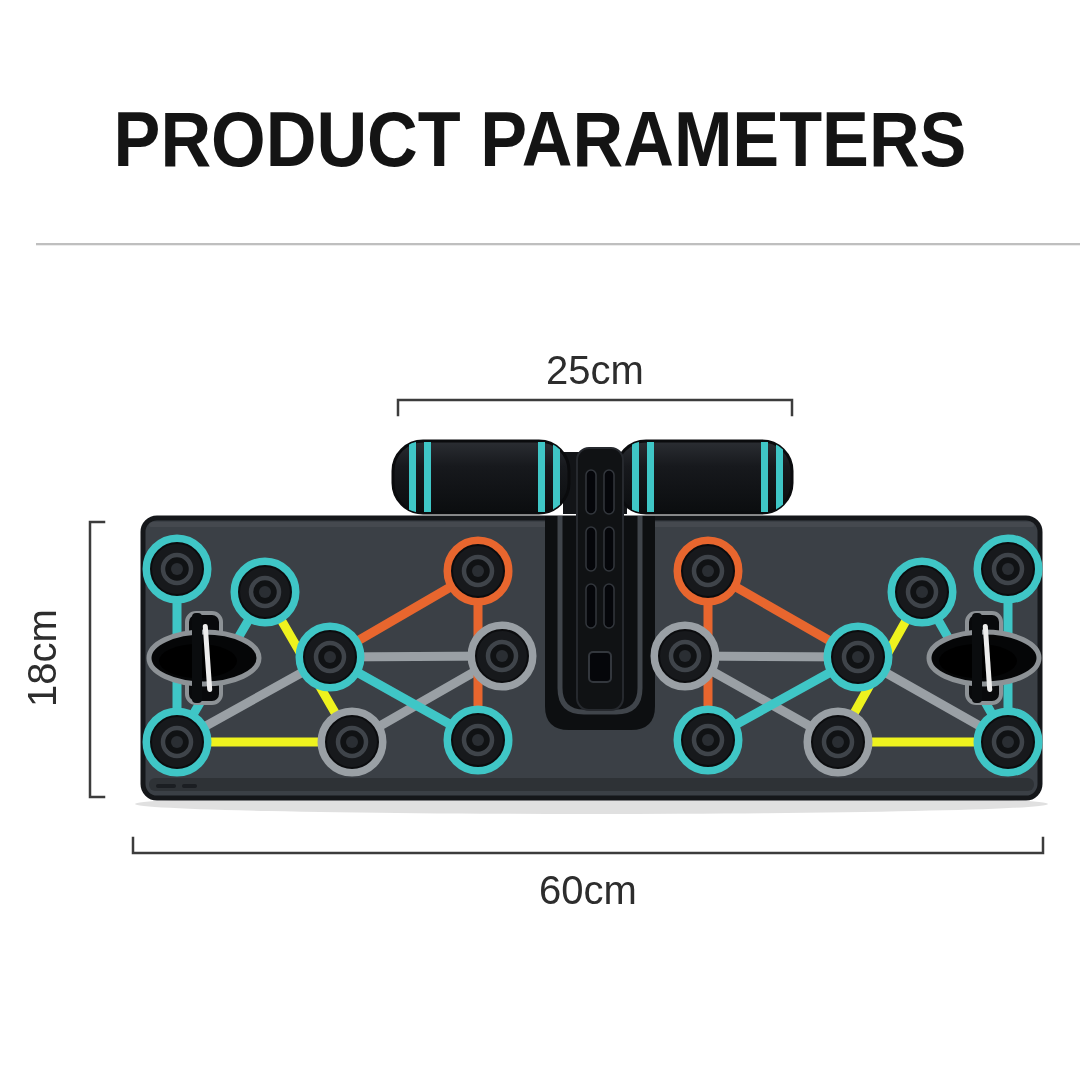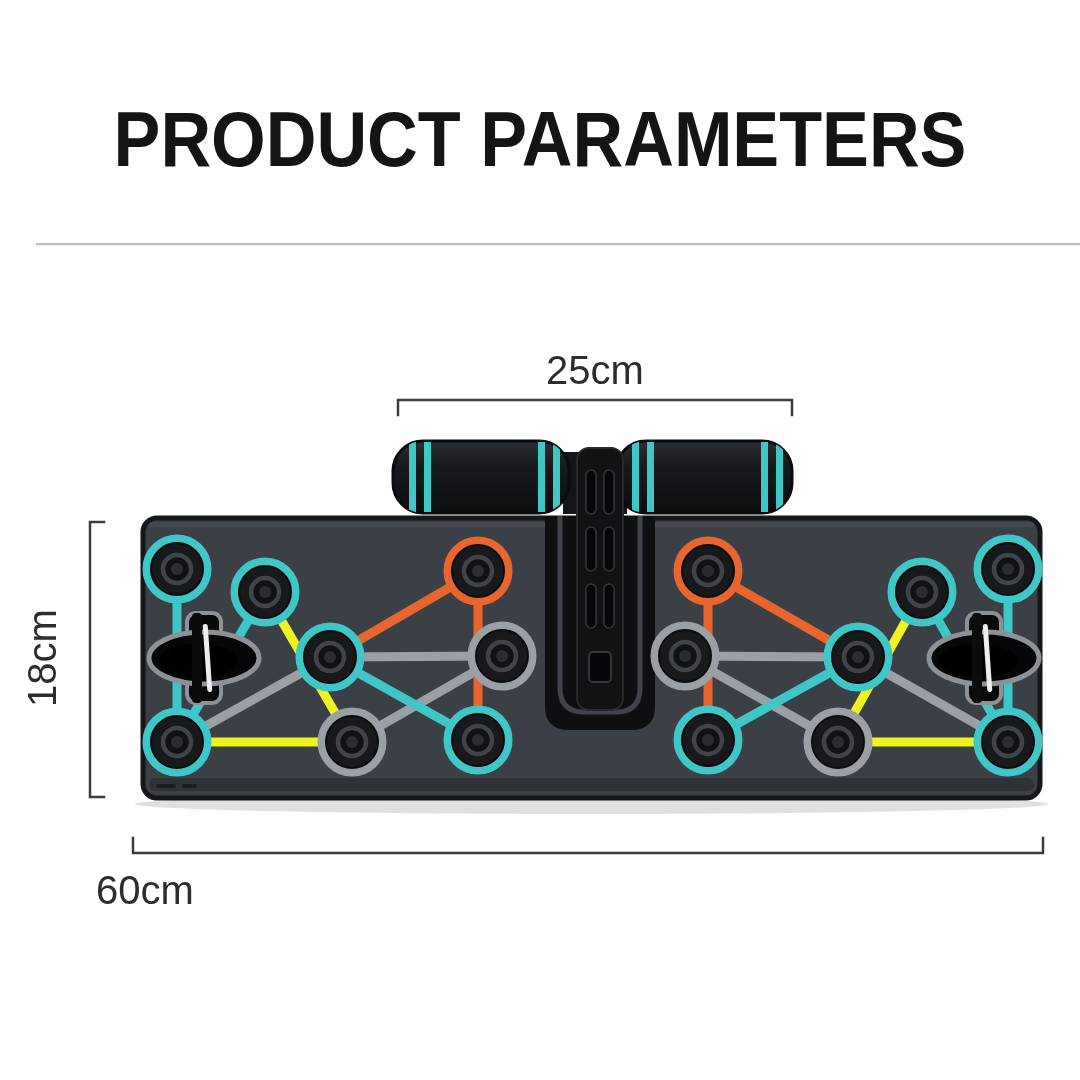--- a/index.html
+++ b/index.html
@@ -15,21 +15,21 @@
   }
   .divider{
     position:absolute;left:36px;top:243px;width:1044px;height:2px;
     background:#bfbfbf;box-shadow:0 1px 0 #ececec;
   }
   .dim-label{
     position:absolute;color:#2d2d2d;font-size:40px;line-height:44px;
     white-space:nowrap;
   }
   .dim-top{left:0;top:348px;width:1190px;text-align:center;}
-  .dim-bottom{left:96px;top:868px;width:984px;}
+  .dim-bottom{left:96px;top:868px;width:984px;text-align:center;}
   .dim-left{
     left:42px;top:658px;transform:translate(-50%,-50%) rotate(-90deg);
   }
   svg.figure{position:absolute;left:0;top:0;}
 </style>
 </head>
 <body>
 
 <div class="title">PRODUCT PARAMETERS</div>
 <div class="divider"></div>

